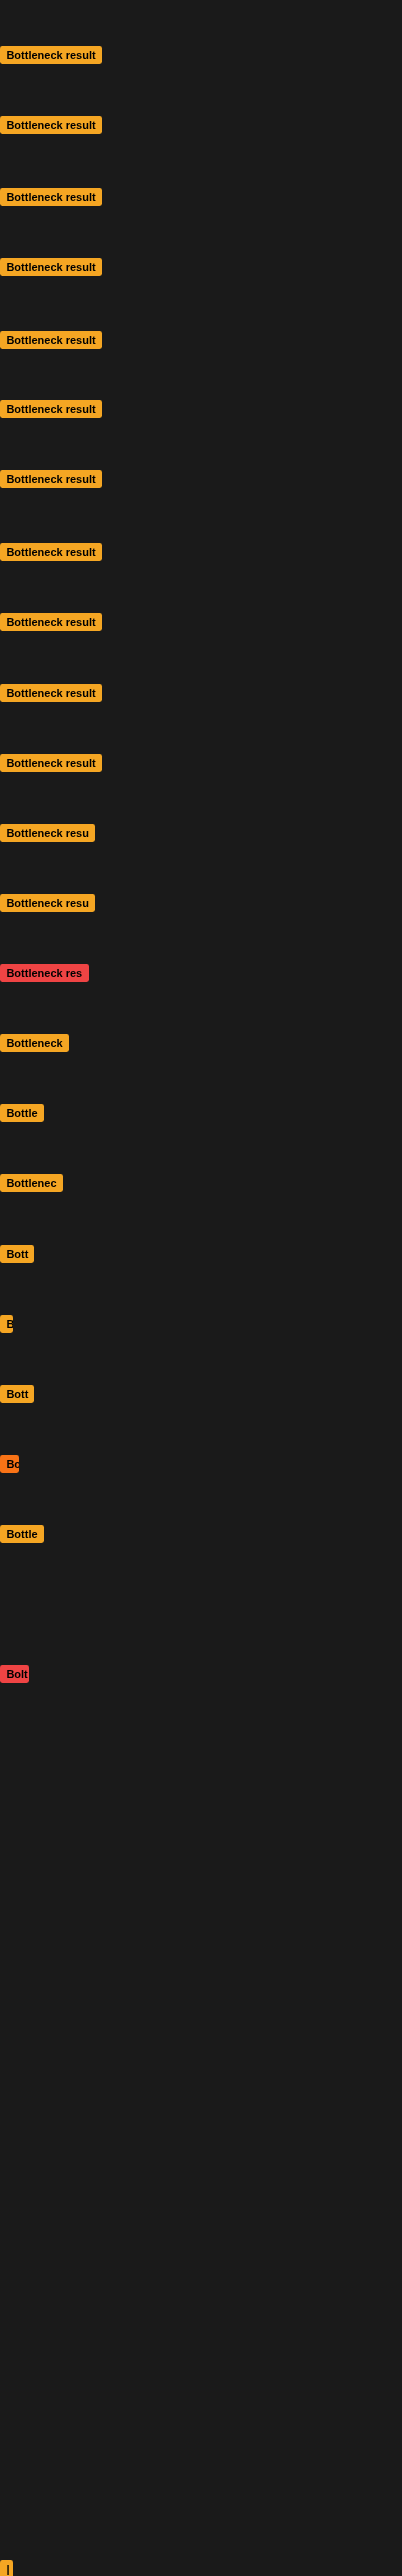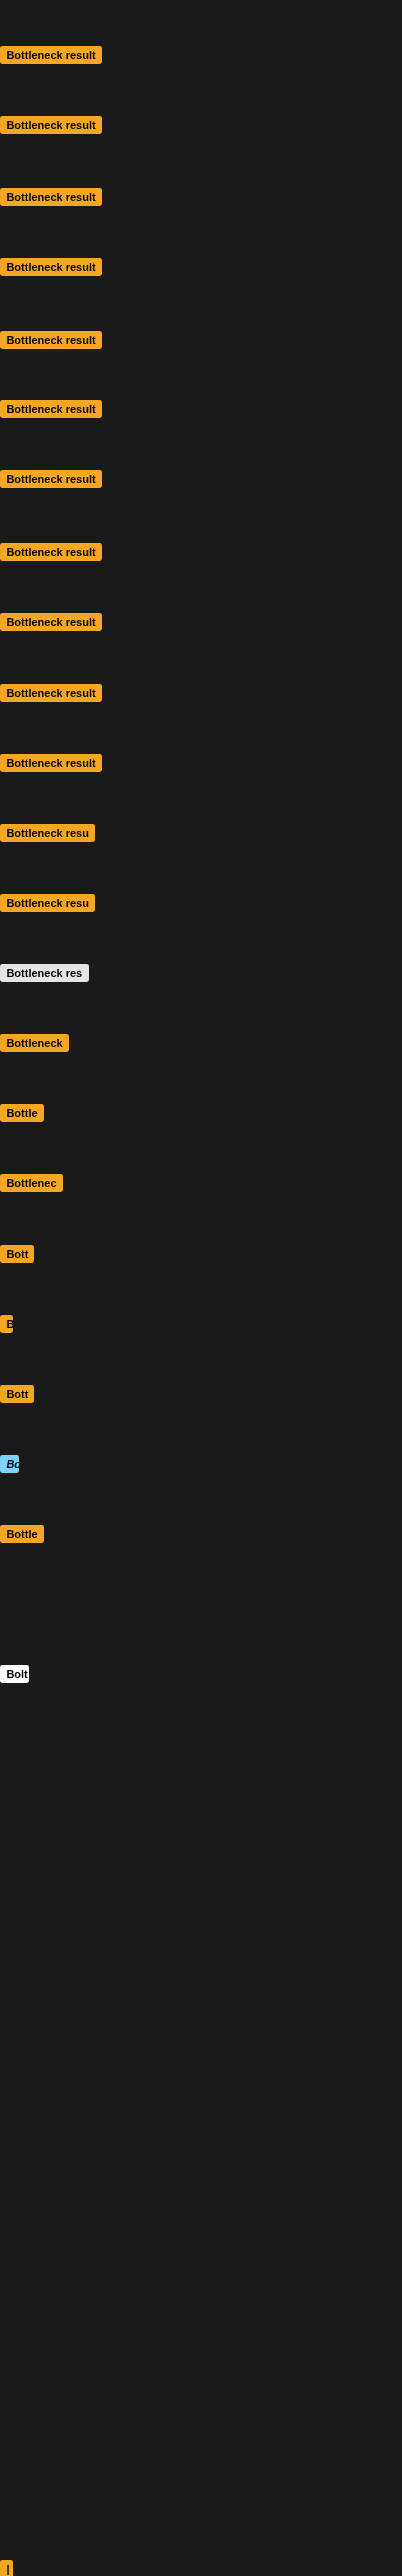--- a/index.html
+++ b/index.html
@@ -53,25 +53,25 @@
     <div class="row" style="top: 258px; left: 0px;"><span class="bottleneck-badge" style="max-width: 122px; background-color: rgb(245, 166, 35); color: rgb(0, 0, 0);">Bottleneck result</span></div>
     <div class="row" style="top: 331px; left: 0px;"><span class="bottleneck-badge" style="max-width: 122px; background-color: rgb(245, 166, 35); color: rgb(0, 0, 0);">Bottleneck result</span></div>
     <div class="row" style="top: 400px; left: 0px;"><span class="bottleneck-badge" style="max-width: 121px; background-color: rgb(245, 166, 35); color: rgb(0, 0, 0);">Bottleneck result</span></div>
     <div class="row" style="top: 470px; left: 0px;"><span class="bottleneck-badge" style="max-width: 120px; background-color: rgb(245, 166, 35); color: rgb(0, 0, 0);">Bottleneck result</span></div>
     <div class="row" style="top: 543px; left: 0px;"><span class="bottleneck-badge" style="max-width: 122px; background-color: rgb(245, 166, 35); color: rgb(0, 0, 0);">Bottleneck result</span></div>
     <div class="row" style="top: 613px; left: 0px;"><span class="bottleneck-badge" style="max-width: 119px; background-color: rgb(245, 166, 35); color: rgb(0, 0, 0);">Bottleneck result</span></div>
     <div class="row" style="top: 684px; left: 0px;"><span class="bottleneck-badge" style="max-width: 117px; background-color: rgb(245, 166, 35); color: rgb(0, 0, 0);">Bottleneck result</span></div>
     <div class="row" style="top: 754px; left: 0px;"><span class="bottleneck-badge" style="max-width: 114px; background-color: rgb(245, 166, 35); color: rgb(0, 0, 0);">Bottleneck result</span></div>
     <div class="row" style="top: 824px; left: 0px;"><span class="bottleneck-badge" style="max-width: 106px; background-color: rgb(245, 166, 35); color: rgb(0, 0, 0);">Bottleneck resu</span></div>
     <div class="row" style="top: 894px; left: 0px;"><span class="bottleneck-badge" style="max-width: 103px; background-color: rgb(245, 166, 35); color: rgb(0, 0, 0);">Bottleneck resu</span></div>
-    <div class="row" style="top: 964px; left: 0px;"><span class="bottleneck-badge" style="max-width: 97px; background-color: #e5e5e5; color: rgb(0, 0, 0);">Bottleneck res</span></div>
+    <div class="row" style="top: 964px; left: 0px;"><span class="bottleneck-badge" style="max-width: 97px; background-color: #ef4444; color: rgb(0, 0, 0);">Bottleneck res</span></div>
     <div class="row" style="top: 1034px; left: 0px; text-align: center;"><span class="bottleneck-badge" style="max-width: 74px; background-color: rgb(245, 166, 35); color: rgb(0, 0, 0);">Bottleneck</span></div>
     <div class="row" style="top: 1104px; left: 0px;"><span class="bottleneck-badge" style="max-width: 47px; background-color: rgb(245, 166, 35); color: rgb(0, 0, 0);">Bottle</span></div>
     <div class="row" style="top: 1174px; left: 0px;"><span class="bottleneck-badge" style="max-width: 68px; background-color: rgb(245, 166, 35); color: rgb(0, 0, 0);">Bottlenec</span></div>
     <div class="row" style="top: 1245px; left: 0px;"><span class="bottleneck-badge" style="max-width: 34px; background-color: rgb(245, 166, 35); color: rgb(0, 0, 0);">Bott</span></div>
     <div class="row" style="top: 1315px; left: 0px;"><span class="bottleneck-badge" style="max-width: 13px; background-color: rgb(245, 166, 35); color: rgb(0, 0, 0);">B</span></div>
     <div class="row" style="top: 1385px; left: 0px;"><span class="bottleneck-badge" style="max-width: 34px; background-color: rgb(245, 166, 35); color: rgb(0, 0, 0);">Bott</span></div>
-    <div class="row" style="top: 1455px; left: 0px;"><span class="bottleneck-badge" style="max-width: 19.3px; background-color: #7dd3fc; color: rgb(0, 0, 0); font-style: italic;">Bo</span></div>
+    <div class="row" style="top: 1455px; left: 0px;"><span class="bottleneck-badge" style="max-width: 19.3px; background-color: #f97316; color: rgb(0, 0, 0);">Bo</span></div>
     <div class="row" style="top: 1525px; left: 0px;"><span class="bottleneck-badge" style="max-width: 47px; background-color: rgb(245, 166, 35); color: rgb(0, 0, 0);">Bottle</span></div>
-    <div class="row" style="top: 1665px; left: 0px;"><span class="bottleneck-badge" style="max-width: 29px; background-color: #ffffff; color: rgb(0, 0, 0);">Bolt</span></div>
+    <div class="row" style="top: 1665px; left: 0px;"><span class="bottleneck-badge" style="max-width: 29px; background-color: #ef4444; color: rgb(0, 0, 0);">Bolt</span></div>
     <div class="row" style="top: 2560px; left: 0px;"><span class="bottleneck-badge" style="max-width: 8px; background-color: rgb(245, 166, 35); color: rgb(0, 0, 0);">|</span></div>
   </div>
 
 
 </body></html>

